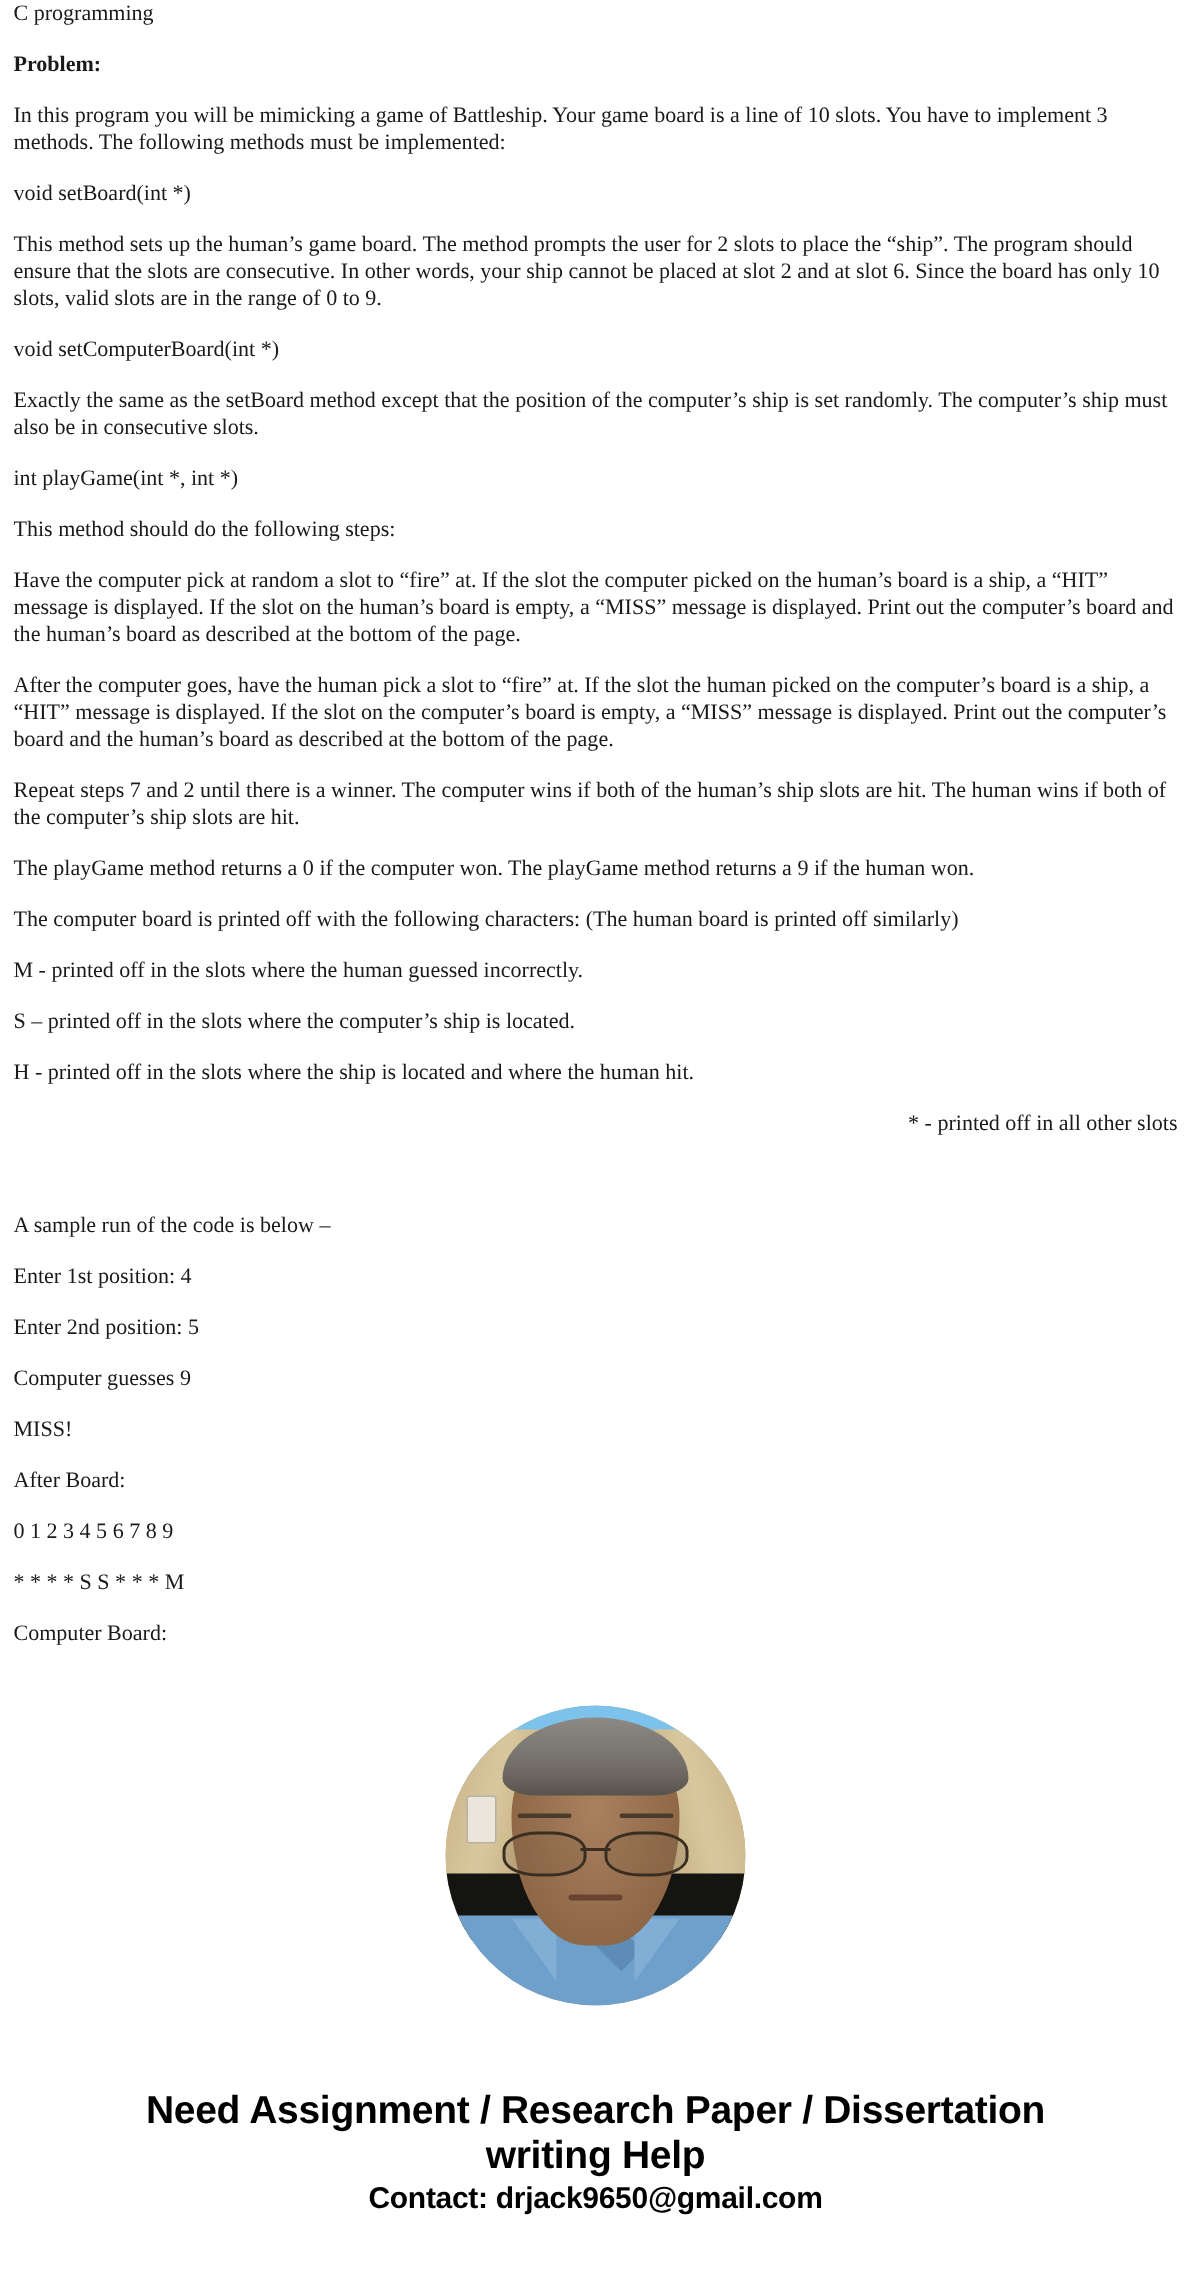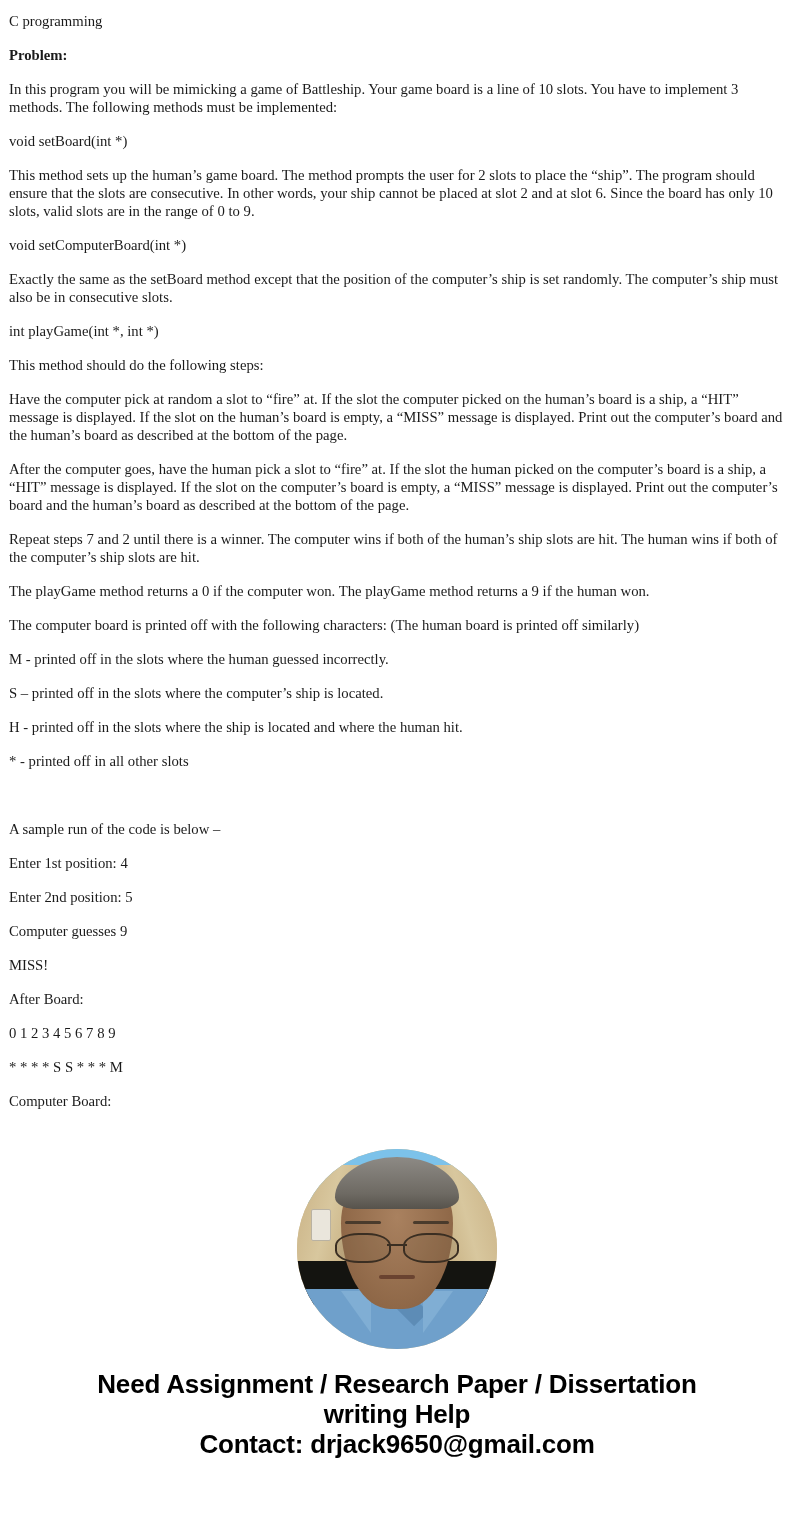--- a/index.html
+++ b/index.html
@@ -12,36 +12,37 @@
     width: 794px;
     min-height: 1523px;
     position: relative;
     font-family: "Liberation Serif", "DejaVu Serif", serif;
     color: #1a1a1a;
     -webkit-font-smoothing: antialiased;
   }
   .page {
     width: 794px;
     box-sizing: border-box;
-    padding: 12px 9px 0 9px;
+    padding: 0 9px 0 9px;
   }
   .doc {
     width: 776px;
   }
   p.para {
     margin: 0 0 16px 0;
     font-size: 14.7px;
     line-height: 18px;
     text-align: left;
     color: #1a1a1a;
   }
   p.para.bold {
     font-weight: bold;
   }
   p.para.indent {
+    text-align: right;
   }
   p.spacer {
     margin: 0 0 16px 0;
     font-size: 14.7px;
     line-height: 18px;
     height: 18px;
   }
   
   .portrait-wrap {
     width: 794px;
@@ -169,32 +170,32 @@
     left: 50%; transform: translateX(-50%);
     top: 63%;
     width: 18%; height: 4px;
     background: #6a4330;
     border-radius: 3px;
   }
   
   .promo {
     width: 794px;
     text-align: center;
-    margin-top: 20px;
+    margin-top: 54px;
     font-family: "Liberation Sans", "DejaVu Sans", sans-serif;
     font-weight: bold;
     color: #000000;
   }
   .promo-line1 {
     font-size: 26px;
     line-height: 30px;
     letter-spacing: -0.2px;
   }
   .promo-line2 {
-    font-size: 26px;
+    font-size: 20px;
     line-height: 30px;
     letter-spacing: -0.2px;
   }
 </style>
 </head>
 <body>
 
 <div class="page">
   <div class="doc">
 

